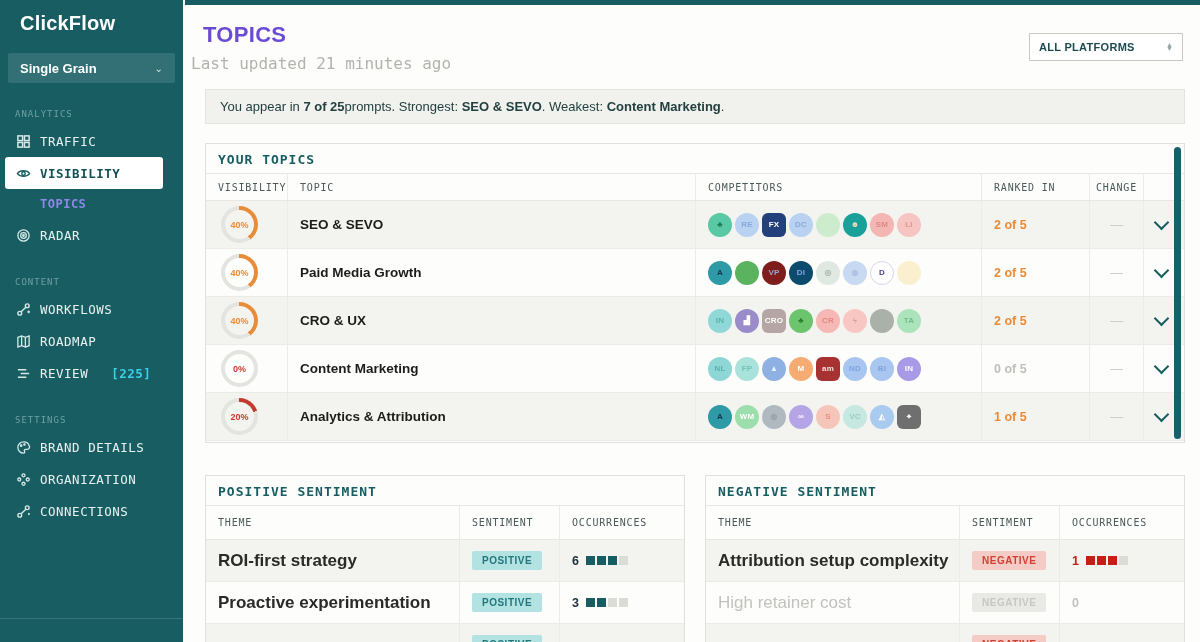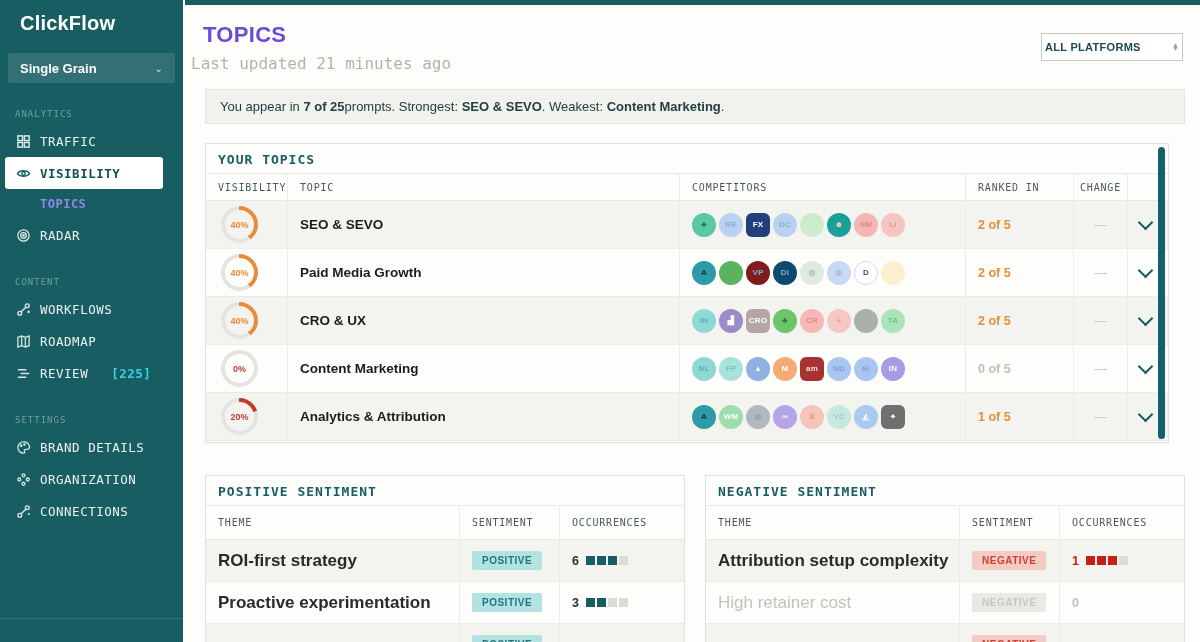--- a/index.html
+++ b/index.html
@@ -24,31 +24,31 @@
   .nav-badge{margin-left:14px;color:#3ccfe6;font-weight:bold;}
   .sb-divider{position:absolute;left:0;right:0;top:618px;height:1px;background:rgba(255,255,255,.14);}
 
   
   .main{position:absolute;left:185px;top:0;width:1015px;height:642px;background:#fdfdfb;}
   .topstrip{position:absolute;left:0;top:0;right:0;height:5px;background:#175d62;}
   .page-title{position:absolute;left:18px;top:22px;font-size:22px;font-weight:bold;color:#6b4bd6;letter-spacing:.3px;}
   .updated{position:absolute;left:6px;top:54px;font-family:"DejaVu Sans Mono",monospace;font-size:16px;color:#b3b3ae;}
   .filters{position:absolute;right:17px;top:33px;display:flex;gap:8px;}
   .select{height:26px;min-width:134px;background:#fff;border:1px solid #c9c9c4;display:flex;align-items:center;
-    justify-content:space-between;padding:0 3px;cursor:pointer;}
+    justify-content:space-between;padding:0 9px;cursor:pointer;}
   .select .sel-label{font-size:11px;font-weight:bold;color:#1d4a4e;letter-spacing:.3px;}
   .select .sel-arrows{display:flex;flex-direction:column;line-height:4px;color:#9aa7a6;font-size:7px;margin-left:12px;}
 
   .banner{position:absolute;left:20px;right:15px;top:89px;height:35px;background:#f1f1ee;border:1px solid #e3e3e0;
     box-sizing:border-box;display:flex;align-items:center;padding-left:14px;font-size:13px;color:#21403f;}
   .banner b{font-weight:bold;}
 
   
   .card{position:absolute;background:#fdfdfb;border:1px solid #e0e0dc;box-sizing:border-box;}
-  #topics-card{left:20px;right:31px;top:143px;height:300px;overflow:hidden;}
+  #topics-card{left:20px;right:15px;top:143px;height:300px;overflow:hidden;}
   .card-title{font-family:"DejaVu Sans Mono",monospace;font-size:13px;font-weight:bold;color:#175d62;
     letter-spacing:1px;padding:8px 0 6px 12px;}
   .thead,.trow{display:flex;align-items:stretch;}
   .thead{border-top:1px solid #e7e7e3;border-bottom:1px solid #e7e7e3;height:26px;}
   .th{font-family:"DejaVu Sans Mono",monospace;font-size:10px;letter-spacing:.8px;color:#4a5a5a;
     display:flex;align-items:center;padding-left:12px;box-sizing:border-box;}
   .c0{width:82px;flex:0 0 82px;}
   .c1{flex:1 1 auto;}
   .c2{width:286px;flex:0 0 286px;}
   .c3{width:108px;flex:0 0 108px;}

